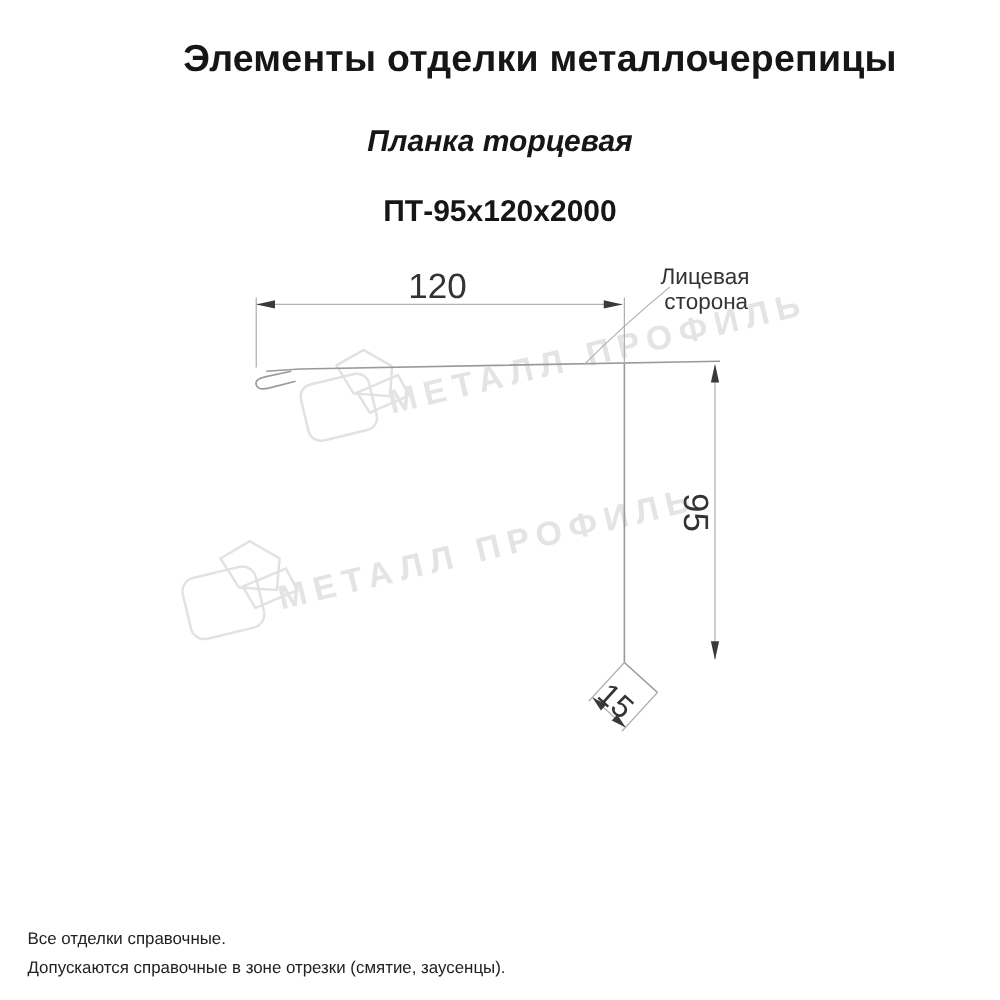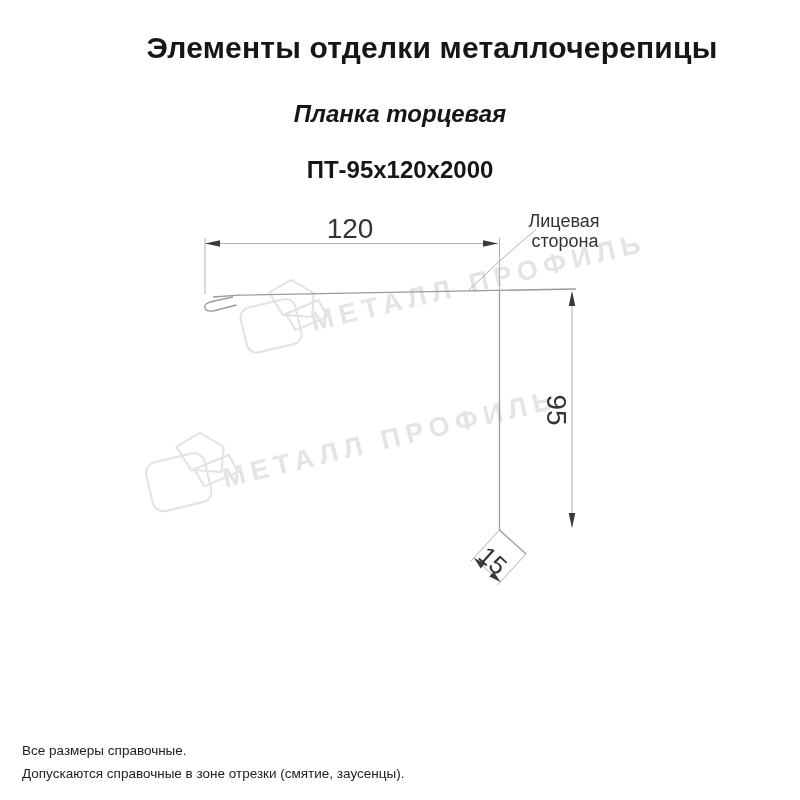--- a/index.html
+++ b/index.html
@@ -93,16 +93,16 @@
       <text class="dimtext" style="font-size:25px" transform="translate(487,567) rotate(42)" x="0" y="0" text-anchor="middle">15</text>
     </g>
 
     <g>
       <path class="dimline" d="M536,229.5 Q500,259 467.5,291.5"></path>
       <text class="labeltext" x="564" y="227" text-anchor="middle">Лицевая</text>
       <text class="labeltext" x="565" y="247" text-anchor="middle">сторона</text>
     </g>
   </svg>
 
-  <div class="note n1">Все размеры справочные.</div>
+  <div class="note n1">Все отделки справочные.</div>
   <div class="note n2">Допускаются справочные в зоне отрезки (смятие, заусенцы).</div>
 
 </div>
 
 </body></html>

